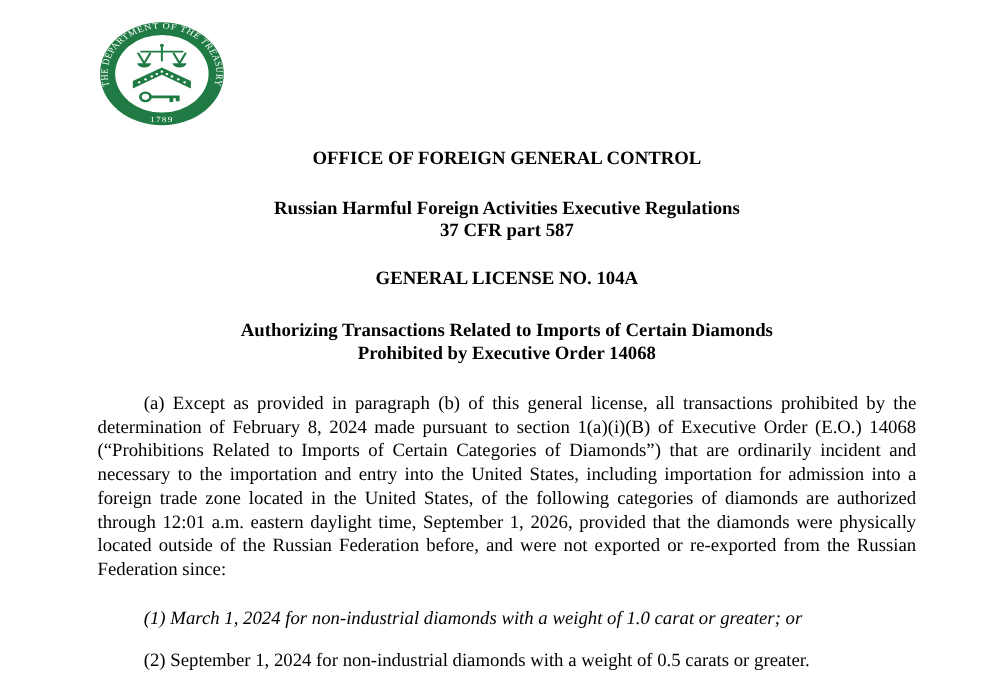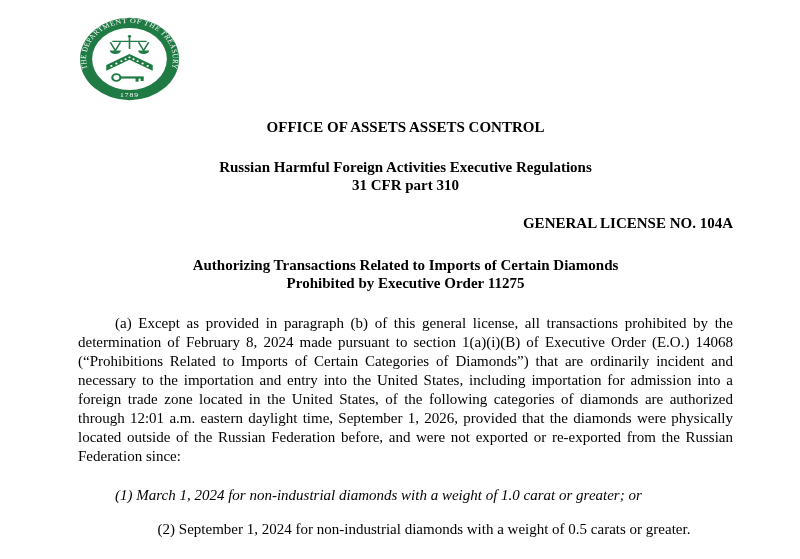--- a/index.html
+++ b/index.html
@@ -54,37 +54,37 @@
     width: 655px;
   }
   .heading {
     text-align: center;
     font-weight: bold;
     font-size: 15px;
     line-height: 18px;
   }
   .h-office  { margin-top: 118px; }
   .h-reg     { margin-top: 22px; }
-  .h-license { margin-top: 20px; text-align: right; }
+  .h-license { margin-top: 20px; }
   .h-subject { margin-top: 24px; }
 
   .para {
     margin-top: 22px;
     font-size: 15px;
     line-height: 19px;
     text-align: justify;
     text-indent: 37px;
   }
   .item {
     font-size: 15px;
     line-height: 19px;
     padding-left: 37px;
   }
   .item-1 { margin-top: 20px; font-style: italic; }
-  .item-2 { margin-top: 15px; text-align: center; }
+  .item-2 { margin-top: 15px; }
 </style>
 </head>
 <body>
 
 <div class="page">
 
   <div class="seal">
     <svg viewBox="0 0 100 100" preserveAspectRatio="none">
       <defs>
         <path id="ringArc" d="M 9.6,64.6 A 43,43 0 1 1 90.4,64.6" fill="none"></path>
@@ -125,32 +125,32 @@
         <circle cx="37" cy="72" r="4" fill="none" stroke-width="2.2"></circle>
         <line x1="41" y1="72" x2="64" y2="72" stroke-width="2.6"></line>
         <rect x="56" y="72" width="3" height="5" fill="#1f7a44" stroke="none"></rect>
         <rect x="61" y="72" width="3" height="4.2" fill="#1f7a44" stroke="none"></rect>
       </g>
     </svg>
   </div>
 
 
   <div class="doc">
-    <div class="heading h-office">OFFICE OF ASSETS ASSETS CONTROL</div>
+    <div class="heading h-office">OFFICE OF FOREIGN GENERAL CONTROL</div>
 
     <div class="heading h-reg">
       <div>Russian Harmful Foreign Activities Executive Regulations</div>
-      <div>31 CFR part 310</div>
+      <div>37 CFR part 587</div>
     </div>
 
     <div class="heading h-license">GENERAL LICENSE NO. 104A</div>
 
     <div class="heading h-subject">
       <div>Authorizing Transactions Related to Imports of Certain Diamonds</div>
-      <div>Prohibited by Executive Order 11275</div>
+      <div>Prohibited by Executive Order 14068</div>
     </div>
 
     <p class="para">(a) Except as provided in paragraph (b) of this general license, all transactions prohibited by the determination of February 8, 2024 made pursuant to section 1(a)(i)(B) of Executive Order (E.O.) 14068 (“Prohibitions Related to Imports of Certain Categories of Diamonds”) that are ordinarily incident and necessary to the importation and entry into the United States, including importation for admission into a foreign trade zone located in the United States, of the following categories of diamonds are authorized through 12:01 a.m. eastern daylight time, September 1, 2026, provided that the diamonds were physically located outside of the Russian Federation before, and were not exported or re-exported from the Russian Federation since:</p>
 
     <div class="item item-1">(1) March 1, 2024 for non-industrial diamonds with a weight of 1.0 carat or greater; or</div>
     <div class="item item-2">(2) September 1, 2024 for non-industrial diamonds with a weight of 0.5 carats or greater.</div>
   </div>
 
 </div>
 

